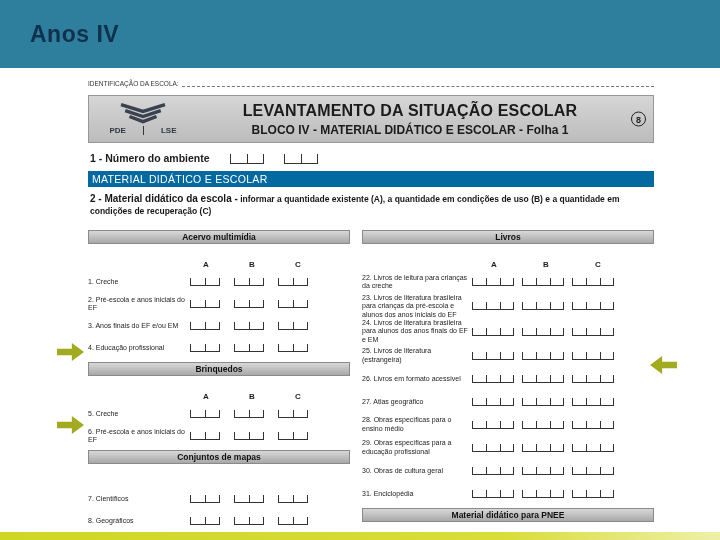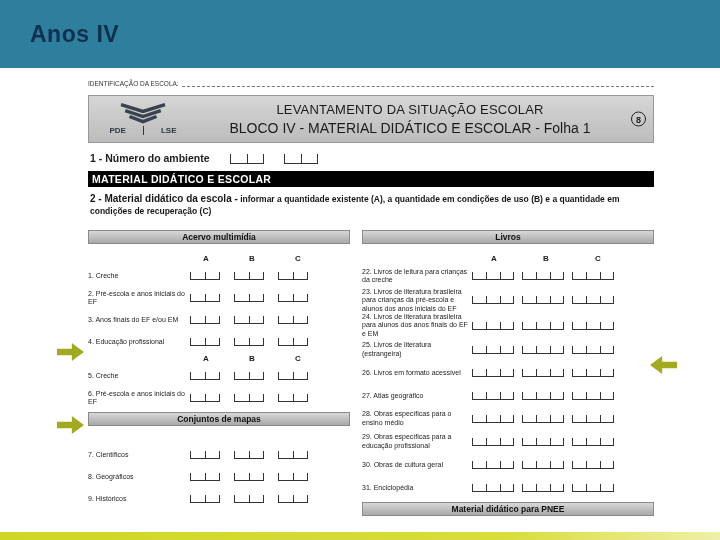--- a/index.html
+++ b/index.html
@@ -28,45 +28,45 @@
   .idline{display:flex;align-items:flex-end;gap:3px;font-size:6.5px;color:#333;margin-bottom:8px}
   .idline .dash{flex:1;border-bottom:1px dashed #777;height:7px}
 
   .fheader{position:relative;display:flex;align-items:center;
     background:linear-gradient(#d6d6d6,#bcbcbc);border:1px solid #979797;height:48px;padding:2px 24px 2px 6px}
   .logo{width:96px;display:flex;flex-direction:column;align-items:center;gap:1px}
   .logo svg{width:56px;height:22px}
   .logotext{font-size:8px;font-weight:bold;color:#2e3742;display:flex;align-items:center;gap:17px}
   .logotext .vbar{width:1px;height:9px;background:#2e3742}
   .ftitles{flex:1;text-align:center;color:#1b1b1b}
-  .ft1{font-size:13px;font-weight:normal;letter-spacing:.2px}
-  .ft2{font-size:14px;font-weight:normal;margin-top:3px}
+  .ft1{font-size:16px;font-weight:bold;letter-spacing:.2px}
+  .ft2{font-size:12px;font-weight:bold;margin-top:3px}
   .pagenum{position:absolute;right:7px;top:50%;transform:translateY(-50%);width:15px;height:15px;
     border:1.5px solid #222;border-radius:50%;font-size:9px;font-weight:bold;
     display:flex;align-items:center;justify-content:center}
 
   .field1{display:flex;align-items:flex-end;gap:20px;margin:9px 0 7px 2px}
   .f1label{font-size:10.5px;font-weight:bold}
 
   .ticks{display:inline-flex}
   .ticks i{display:block;width:15px;height:8px;border-left:1px solid #333;border-bottom:1px solid #333}
   .ticks i:last-child{border-right:1px solid #333}
   .ticks.big i{width:17px;height:10px}
 
-  .blackbar{background:#000000;color:#fff;font-size:10.5px;font-weight:bold;padding:2px 4px;letter-spacing:.3px}
+  .blackbar{background:#0369a1;color:#fff;font-size:10.5px;font-weight:normal;padding:2px 4px;letter-spacing:.3px}
 
   .item2{margin:5px 0 9px 2px;font-size:8.5px;font-weight:bold;line-height:1.4;padding-right:8px;color:#161616}
   .item2 b{font-size:10px}
 
   .tables{display:flex;gap:12px;align-items:flex-start}
   .colL{width:262px}
   .colR{flex:1}
 
   .secband{background:linear-gradient(#d8d8d8,#a8a8a8);border:1px solid #8a8a8a;text-align:center;
-    font-weight:bold;font-size:8.5px;padding:1px 0;margin:3px 0 10px;color:#111}
+    font-weight:bold;font-size:8.5px;padding:1px 0;margin:3px 0 16px;color:#111}
   .lettersrow{display:flex;margin:1px 0 2px}
   .lettersrow .spacer{flex:none}
   .colL .lettersrow .spacer{width:102px}
   .colR .lettersrow .spacer{width:110px}
   .lcell{text-align:center;font-size:8px;font-weight:bold}
   .colL .lcell{width:32px}
   .colR .lcell{width:44px}
 
   .row{display:flex;align-items:center}
   .colL .row{min-height:22px}
@@ -212,20 +212,21 @@
                 <i></i>
                 <i></i>
               </span>
             <span class="ticks">
                 <i></i>
                 <i></i>
               </span>
           </span>
         </div>
 
+        <div class="secband">Brinquedos</div>
         <div class="lettersrow">
           <span class="spacer"></span>
           <span class="cells">
             <span class="lcell">A</span>
             <span class="lcell">B</span>
             <span class="lcell">C</span>
           </span>
         </div>
 
         <div class="row">

